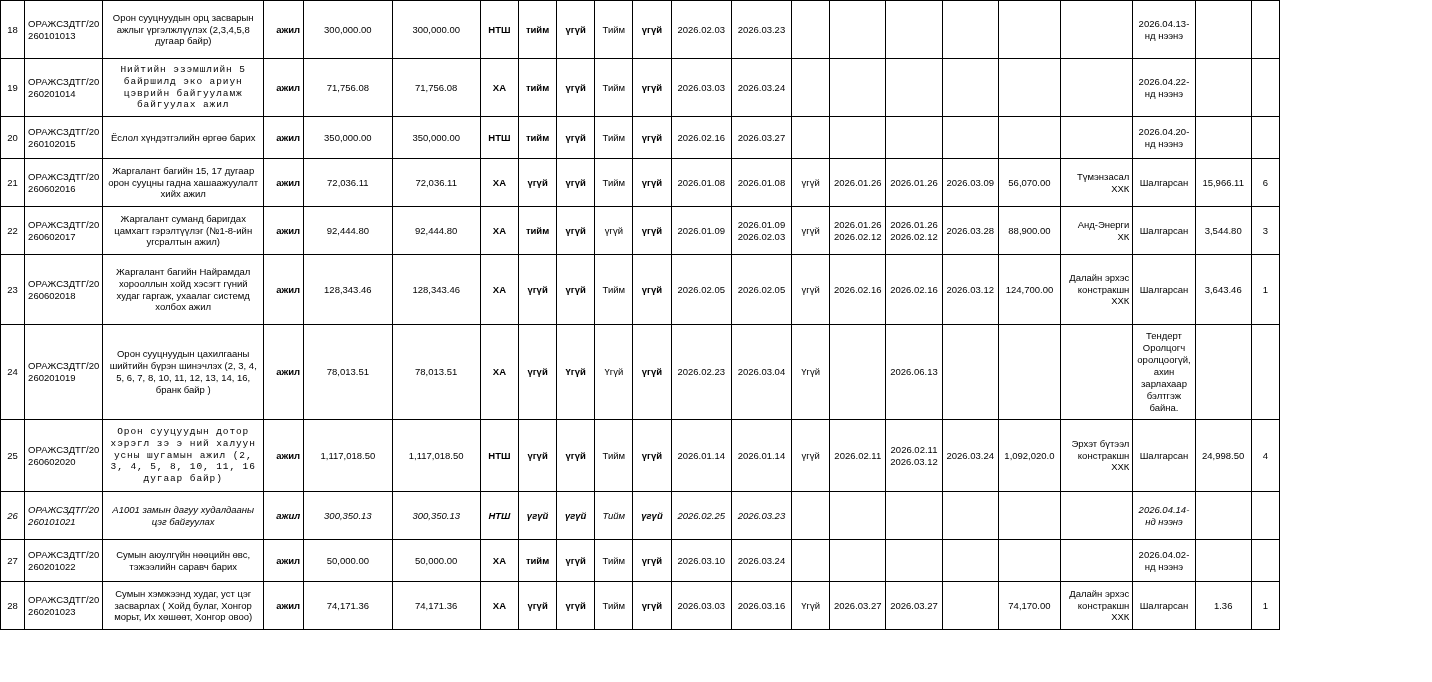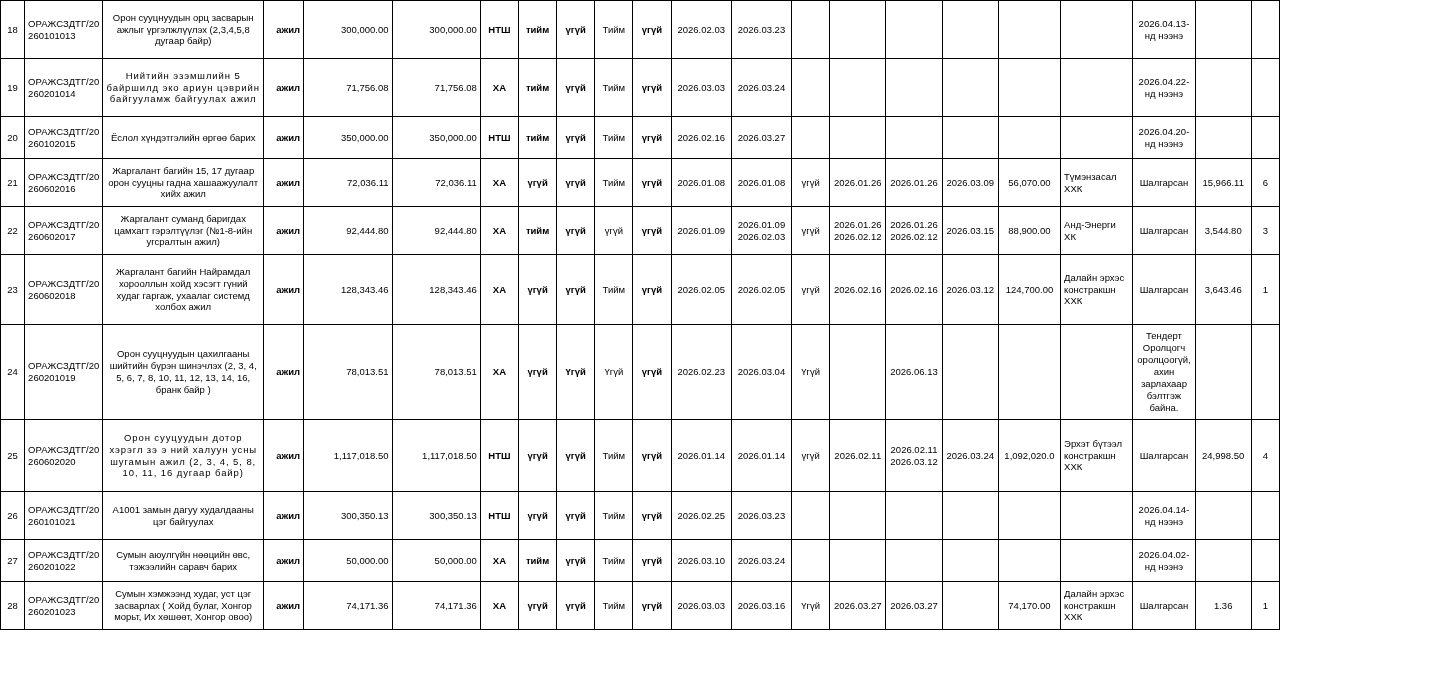--- a/index.html
+++ b/index.html
@@ -27,27 +27,27 @@
     vertical-align: middle;
     font-size: 9.5px;
     line-height: 1.25;
     overflow: hidden;
     word-wrap: break-word;
   }
   .c-idx      { text-align: center; }
   .c-code     { text-align: left; font-size: 9px; margin-left: 37px; }
   .c-name     { text-align: center; font-size: 9px; }
   .c-type     { text-align: right; font-weight: bold; font-size: 9px; }
-  .c-num      { text-align: right; }
+  .c-num      { text-align: center; }
   .c-ctr      { text-align: center; }
   .c-bold     { text-align: center; font-weight: bold; }
   .c-money    { text-align: center; }
-  .c-org      { text-align: left; font-size: 9px; }
+  .c-org      { text-align: right; font-size: 9px; }
   .c-status   { text-align: center; font-size: 9px; }
-  .spaced     { letter-spacing: 0.9px; }
+  .spaced     { letter-spacing: 0.9px; font-family: Liberation Mono, monospace; }
   .multiline  { white-space: pre-line; }
 </style>
 </head>
 <body>
 
 <table class="proc-table">
   <colgroup id="proc-colgroup">
       <col style="width: 24px;">
       <col style="width: 78px;">
       <col style="width: 160px;">
@@ -181,21 +181,21 @@
         <td class="c-ctr">үгүй</td>
         <td class="c-bold">үгүй</td>
         <td class="c-ctr">2026.01.09</td>
         <td class="c-ctr multiline">2026.01.09
 2026.02.03</td>
         <td class="c-ctr">үгүй</td>
         <td class="c-ctr multiline">2026.01.26
 2026.02.12</td>
         <td class="c-ctr multiline">2026.01.26
 2026.02.12</td>
-        <td class="c-ctr">2026.03.15</td>
+        <td class="c-ctr">2026.03.28</td>
         <td class="c-money">88,900.00</td>
         <td class="c-org">Анд-Энерги ХК</td>
         <td class="c-status">Шалгарсан</td>
         <td class="c-money">3,544.80</td>
         <td class="c-ctr">3</td>
       </tr>
       <tr style="height: 70px;">
         <td class="c-idx">23</td>
         <td class="c-code">ОРАЖСЗДТГ/20260602018</td>
         <td class="c-name">Жаргалант багийн Найрамдал хорооллын хойд хэсэгт гүний худаг гаргаж, ухаалаг системд холбох ажил</td>
@@ -261,21 +261,21 @@
         <td class="c-ctr multiline">2026.02.11</td>
         <td class="c-ctr multiline">2026.02.11
 2026.03.12</td>
         <td class="c-ctr">2026.03.24</td>
         <td class="c-money">1,092,020.0</td>
         <td class="c-org">Эрхэт бүтээл констракшн ХХК</td>
         <td class="c-status">Шалгарсан</td>
         <td class="c-money">24,998.50</td>
         <td class="c-ctr">4</td>
       </tr>
-      <tr style="height: 48px;">
+      <tr style="height: 48px; font-style: italic;">
         <td class="c-idx">26</td>
         <td class="c-code">ОРАЖСЗДТГ/20260101021</td>
         <td class="c-name">А1001 замын дагуу худалдааны цэг байгуулах</td>
         <td class="c-type">ажил</td>
         <td class="c-num">300,350.13</td>
         <td class="c-num">300,350.13</td>
         <td class="c-bold">НТШ</td>
         <td class="c-bold">үгүй</td>
         <td class="c-bold">үгүй</td>
         <td class="c-ctr">Тийм</td>

